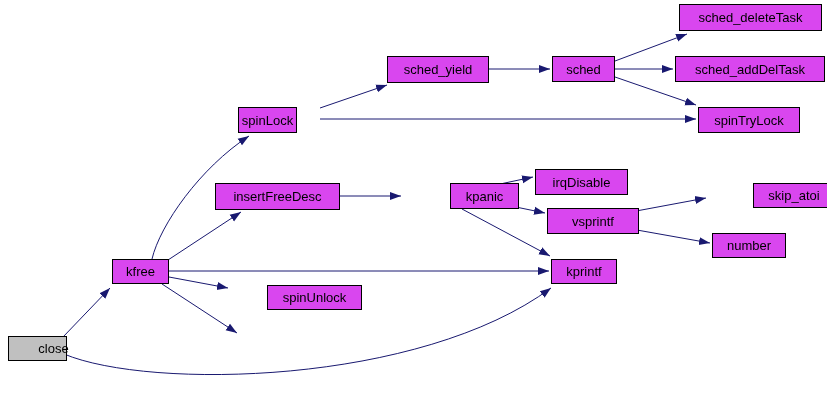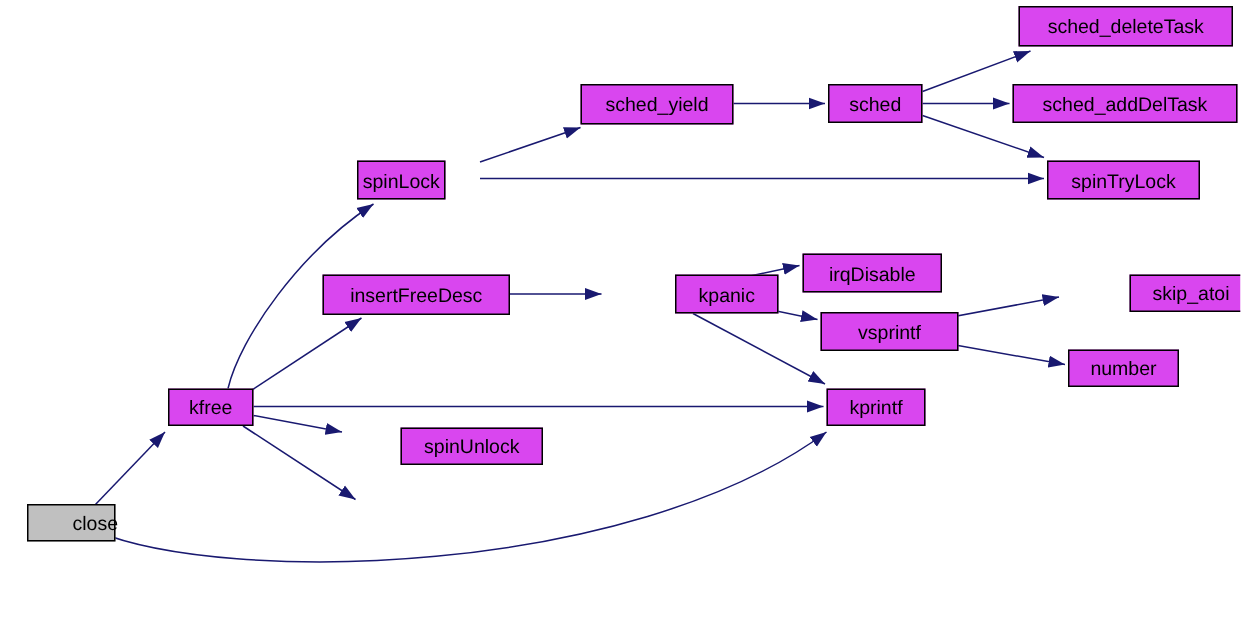--- a/index.html
+++ b/index.html
@@ -66,21 +66,21 @@
       <path d="M615,77 L696,105" marker-end="url(#arrow)"></path>
       <path d="M340,196 L401,196" marker-end="url(#arrow)"></path>
       <path d="M472,190 L533,177" marker-end="url(#arrow)"></path>
       <path d="M472,198 L545,213" marker-end="url(#arrow)"></path>
       <path d="M462,209 L550,256" marker-end="url(#arrow)"></path>
       <path d="M620,214 L706,198" marker-end="url(#arrow)"></path>
       <path d="M620,227 L710,243" marker-end="url(#arrow)"></path>
     </g>
   </svg>
 
-  <div class="node root" style="left:18px;   top:336px; width:59px;  height:25px;padding-left:32px;">close</div>
+  <div class="node root" style="left:8px;   top:336px; width:59px;  height:25px;padding-left:32px;">close</div>
   <div class="node" style="left:112px; top:259px; width:57px;  height:25px;">kfree</div>
   <div class="node" style="left:238px; top:107px; width:59px;  height:26px;">spinLock</div>
   <div class="node" style="left:215px; top:183px; width:125px; height:27px;">insertFreeDesc</div>
   <div class="node" style="left:387px; top:56px;  width:102px; height:27px;">sched_yield</div>
   <div class="node" style="left:552px; top:56px;  width:63px;  height:26px;">sched</div>
   <div class="node" style="left:679px; top:4px;   width:143px; height:27px;">sched_deleteTask</div>
   <div class="node" style="left:675px; top:56px;  width:150px; height:26px;">sched_addDelTask</div>
   <div class="node" style="left:698px; top:107px; width:102px; height:26px;">spinTryLock</div>
   <div class="node" style="left:403px; top:183px; width:69px;  height:26px;margin-left:47px;">kpanic</div>
   <div class="node" style="left:535px; top:157px; width:93px;  height:26px;margin-top:12px;">irqDisable</div>

